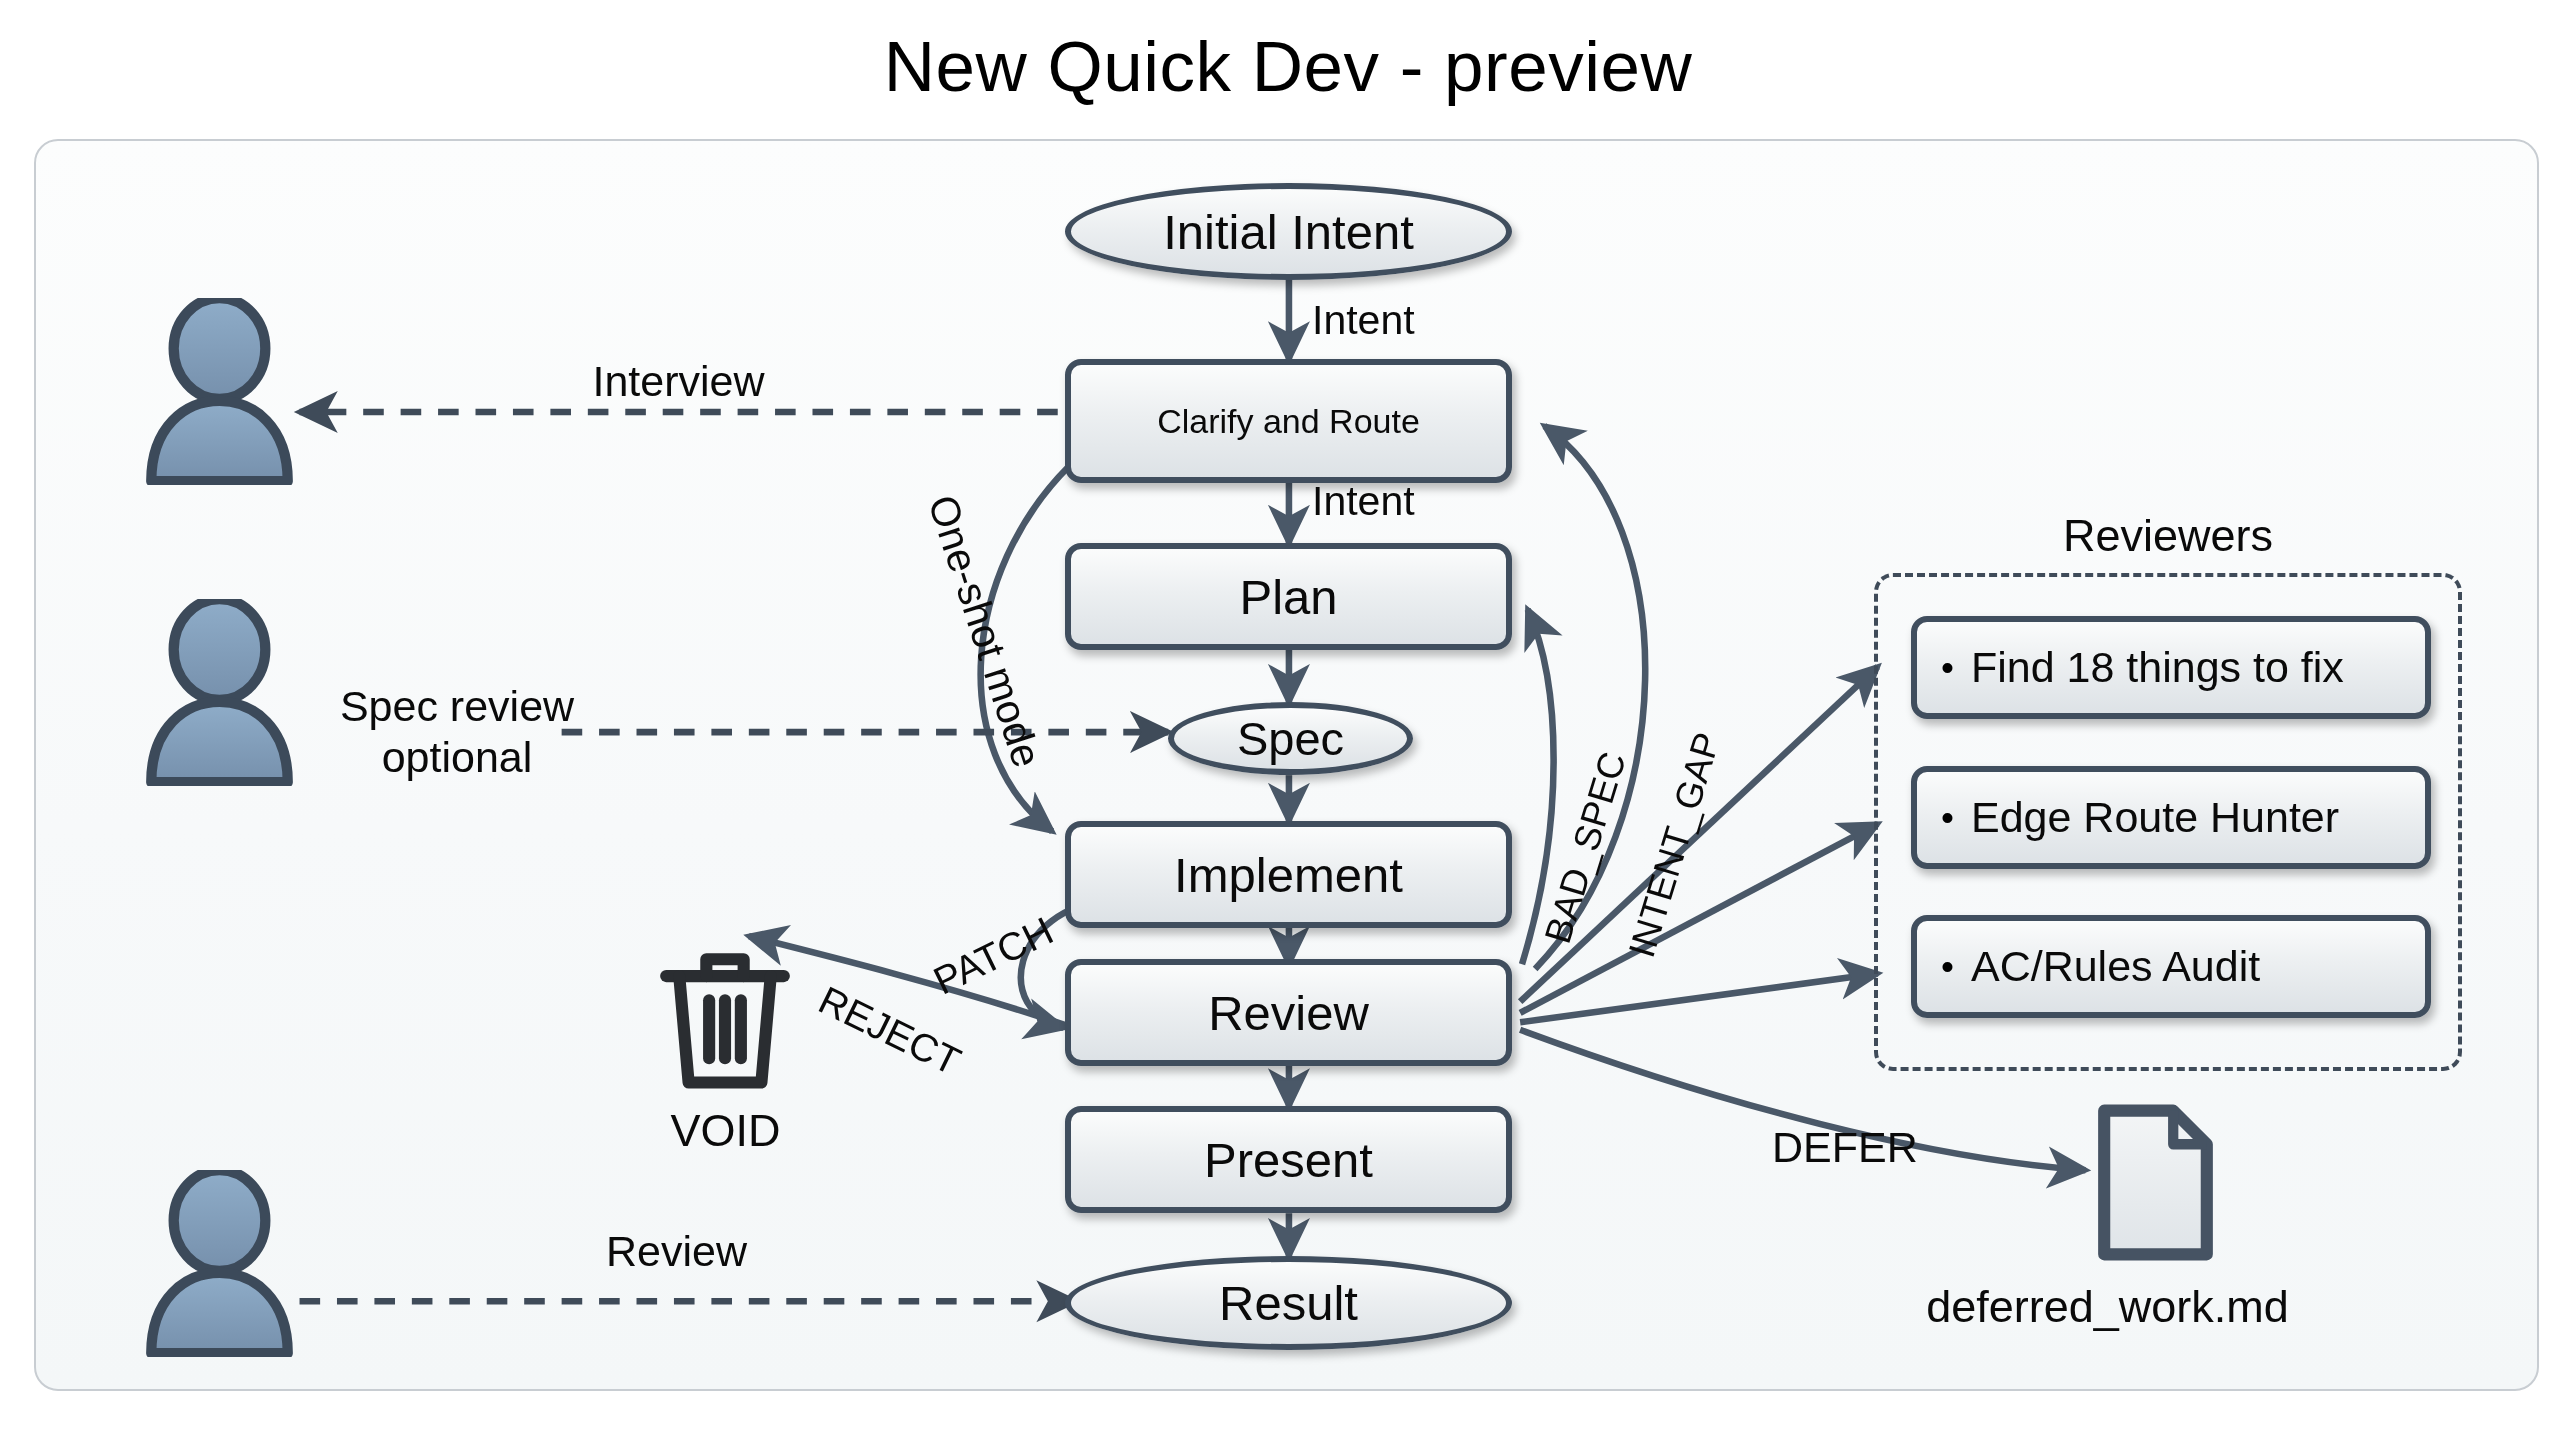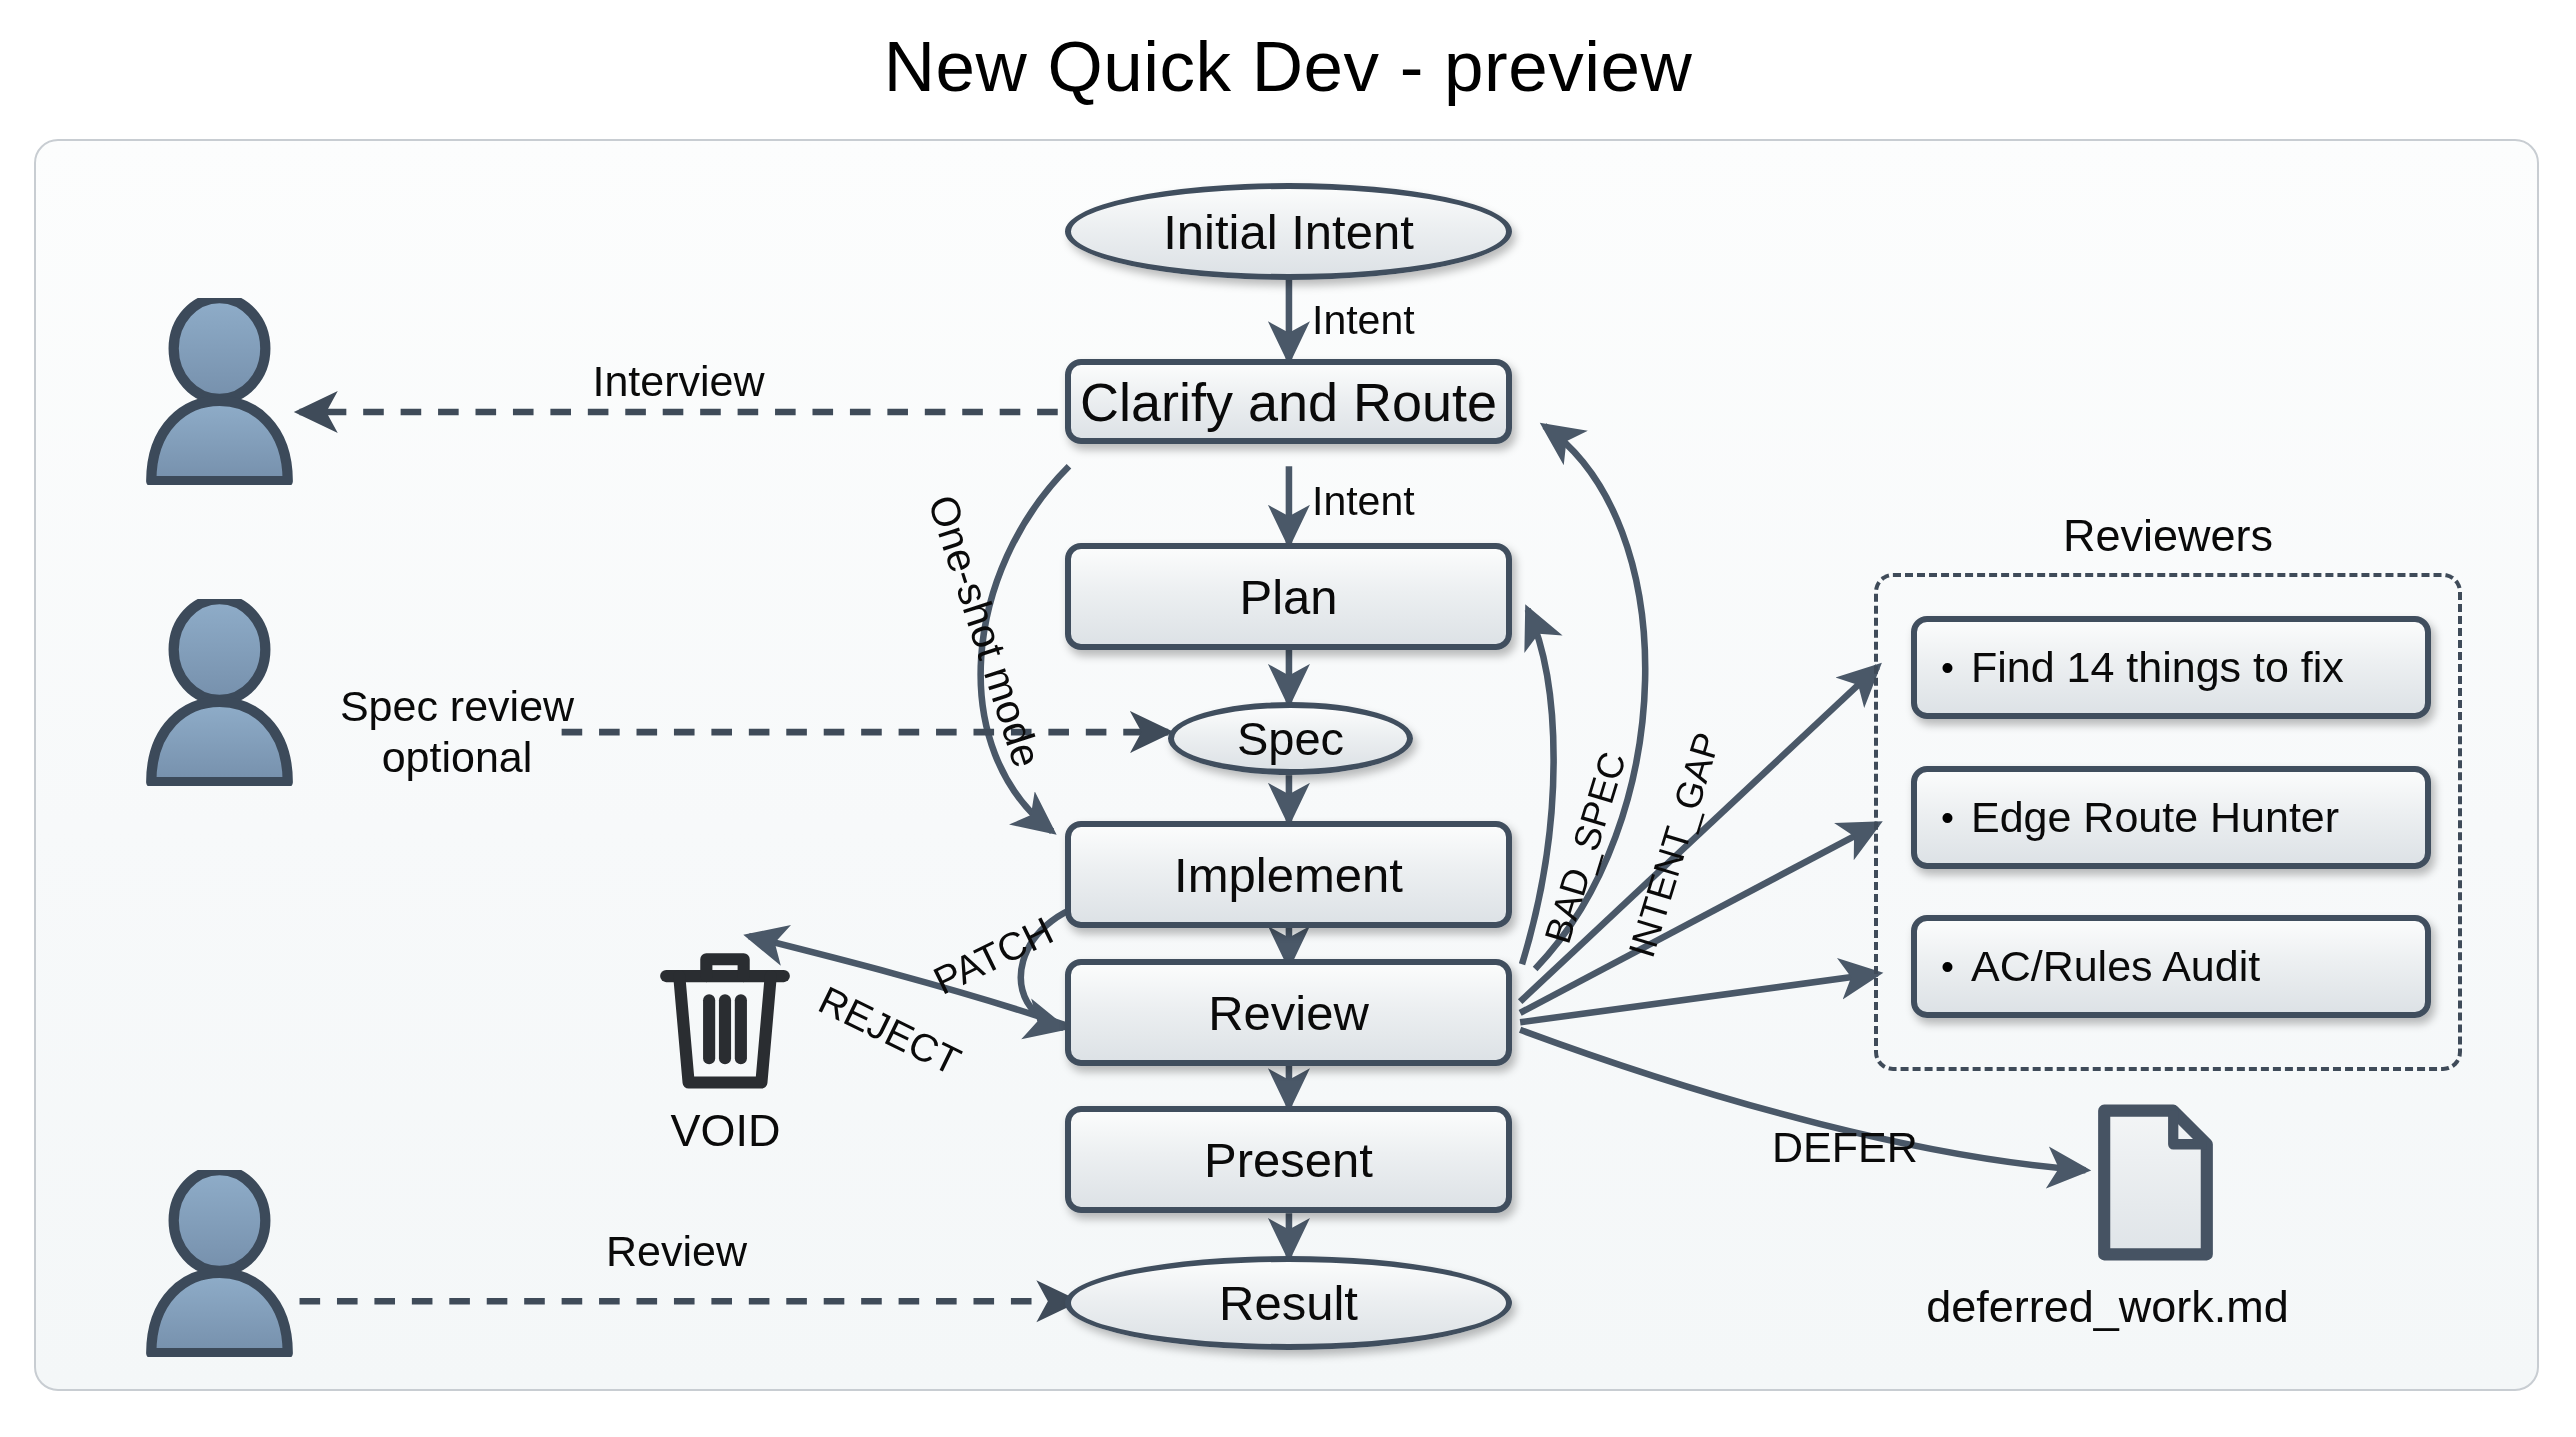--- a/index.html
+++ b/index.html
@@ -218,21 +218,21 @@
       <path d="M 600 782 L 1248 782" marker-end="url(#arrow-dash)"></path>
 
       <path d="M 320 1390 L 1148 1390" marker-end="url(#arrow-dash)"></path>
     </g>
   </svg>
 
   <div class="node ellipse" style="left:1065px; top:183px; width:447px; height:97px; font-size:49px;">
     <span>Initial Intent</span>
   </div>
 
-  <div class="node box" style="left:1065px; top:359px; width:447px; height:85px; font-size:54px;">
+  <div class="node box" style="left:1065px; top:359px; width:447px; height:124px; font-size:34px;">
     <span>Clarify and Route</span>
   </div>
 
   <div class="node box" style="left:1065px; top:543px; width:447px; height:107px; font-size:49px;">
     <span>Plan</span>
   </div>
 
   <div class="node ellipse" style="left:1168px; top:702px; width:245px; height:73px; font-size:47px;">
     <span>Spec</span>
   </div>
@@ -266,21 +266,21 @@
 
   <div class="edge-label rot" style="left:831px; top:978px; transform:rotate(26deg); font-size:39px;">REJECT</div>
 
   <div class="edge-label" style="left:1772px; top:1123px; font-size:43px;">DEFER</div>
 
   <div id="reviewers-cluster-label">Reviewers</div>
   <div id="reviewers-cluster"></div>
 
   <div class="reviewer-item" style="left:1911px; top:616px; width:520px; height:103px;">
     <span class="bullet">•</span>
-    <span>Find 14 things to fix</span>
+    <span>Find 18 things to fix</span>
   </div>
 
   <div class="reviewer-item" style="left:1911px; top:766px; width:520px; height:103px;">
     <span class="bullet">•</span>
     <span>Edge Route Hunter</span>
   </div>
 
   <div class="reviewer-item" style="left:1911px; top:915px; width:520px; height:103px;">
     <span class="bullet">•</span>
     <span>AC/Rules Audit</span>

